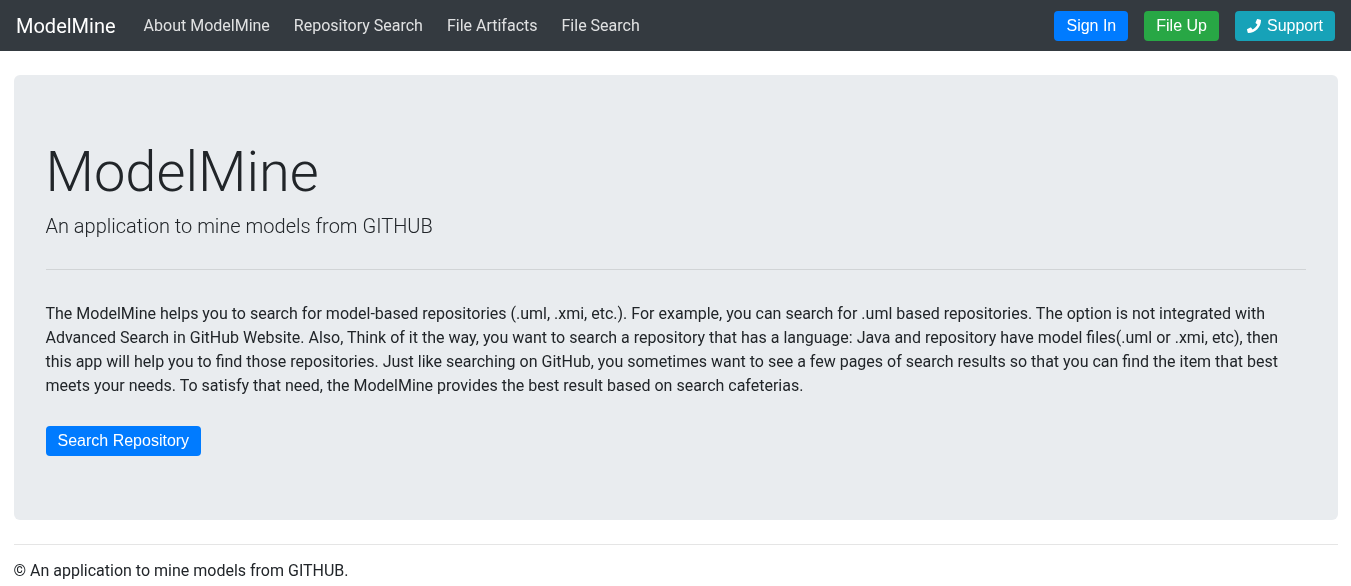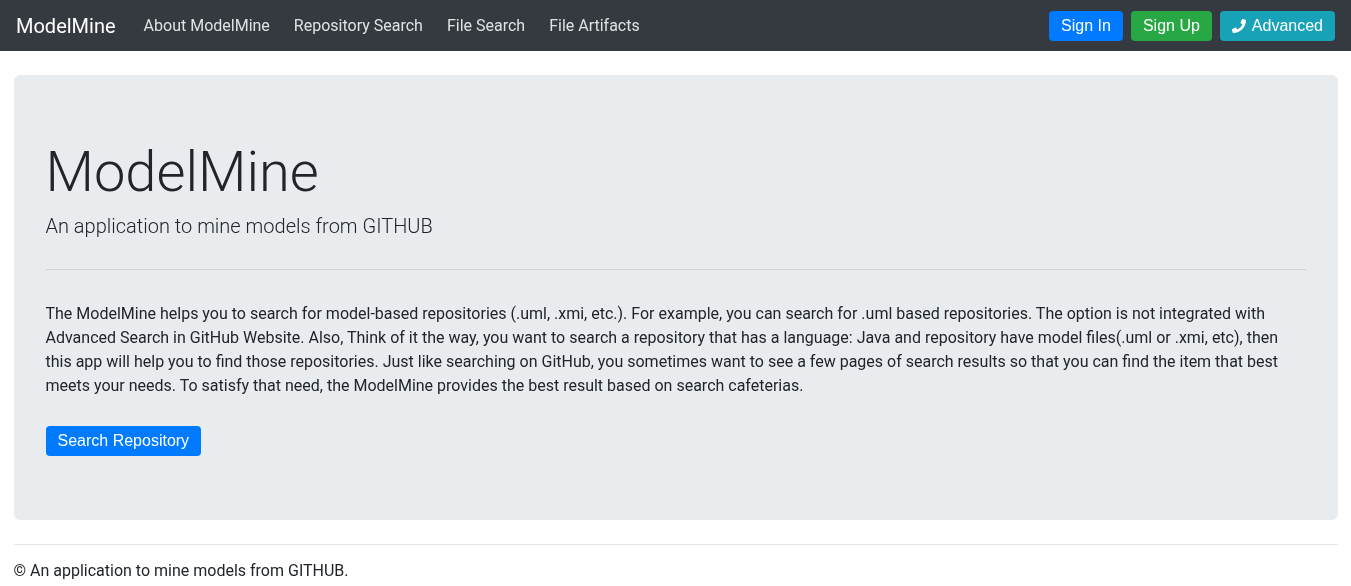--- a/index.html
+++ b/index.html
@@ -43,21 +43,21 @@
       color: rgba(255, 255, 255, 0.85);
       padding: 8px 12px;
       text-decoration: none;
       font-size: 16px;
       cursor: pointer;
       text-align: right;
     }
     
     .navbar-right {
       display: flex;
-      gap: 8px;
+      gap: 16px;
     }
     
     .btn {
       display: inline-flex;
       align-items: center;
       padding: 6px 12px;
       font-size: 16px;
       border: none;
       border-radius: 4px;
       cursor: pointer;
@@ -138,31 +138,31 @@
     }
   </style>
 </head>
 <body>
 
 <nav class="navbar">
   <div class="navbar-left">
     <a class="navbar-brand">ModelMine</a>
     <a class="nav-link">About ModelMine</a>
     <a class="nav-link">Repository Search</a>
+    <a class="nav-link">File Artifacts</a>
     <a class="nav-link">File Search</a>
-    <a class="nav-link">File Artifacts</a>
   </div>
   <div class="navbar-right">
     <button class="btn btn-primary">Sign In</button>
-    <button class="btn btn-success">Sign Up</button>
+    <button class="btn btn-success">File Up</button>
     <button class="btn btn-info">
       <svg class="phone-icon" viewBox="0 0 512 512">
         <path d="M493.4 24.6l-104-24c-11.3-2.6-22.9 3.3-27.5 13.9l-48 112c-4.2 9.8-1.4 21.3 6.9 28l60.6 49.6c-36 76.7-98.9 140.5-177.2 177.2l-49.6-60.6c-6.8-8.3-18.2-11.1-28-6.9l-112 48C3.9 366.5-2 378.1.6 389.4l24 104C27.1 504.2 36.7 512 48 512c256.1 0 464-207.5 464-464 0-11.2-7.7-20.9-18.6-23.4z"></path>
       </svg>
-      <span>Advanced</span>
+      <span>Support</span>
     </button>
   </div>
 </nav>
 
 <div class="container">
   <div class="jumbotron">
     <h1>ModelMine</h1>
     <p class="lead">An application to mine models from GITHUB</p>
     <hr>
     <p class="description">The ModelMine helps you to search for model-based repositories (.uml, .xmi, etc.). For example, you can search for .uml based repositories. The option is not integrated with Advanced Search in GitHub Website. Also, Think of it the way, you want to search a repository that has a language: Java and repository have model files(.uml or .xmi, etc), then this app will help you to find those repositories. Just like searching on GitHub, you sometimes want to see a few pages of search results so that you can find the item that best meets your needs. To satisfy that need, the ModelMine provides the best result based on search cafeterias.</p>

